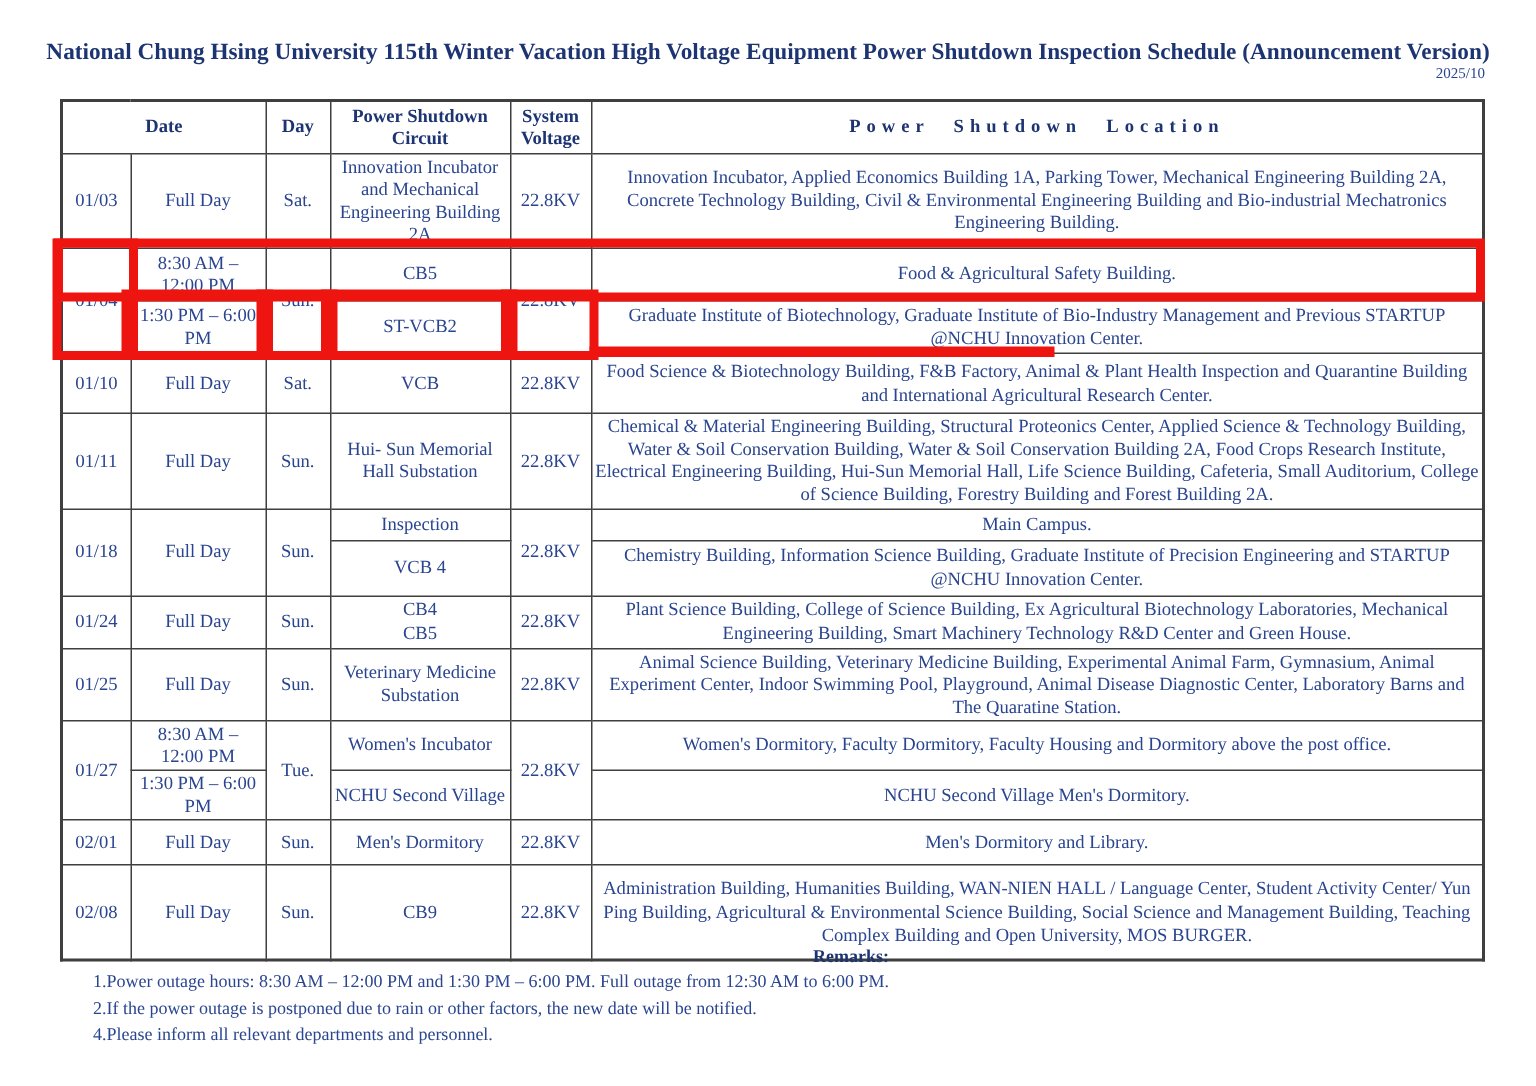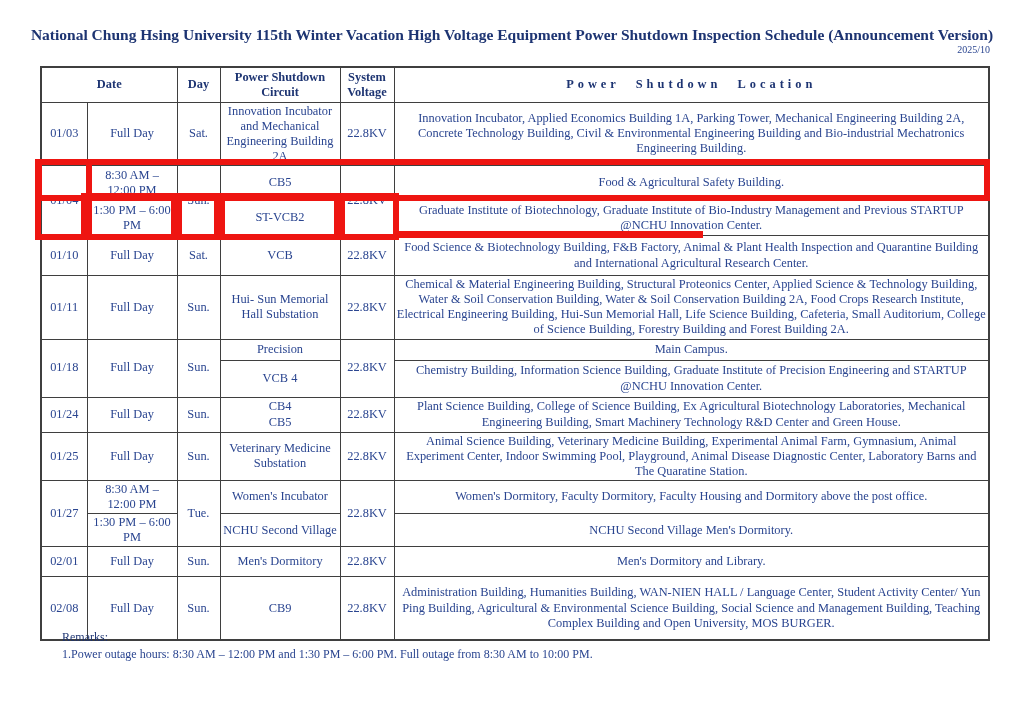--- a/index.html
+++ b/index.html
@@ -31,21 +31,21 @@
   th.loc-head { letter-spacing:4px; word-spacing:9px; }
   td.loc { text-align:justify; padding:2px 6px;margin-top:21px; }
   .two-line span { display:block; }
   
   .anno {
     position:absolute; border:6px solid var(--anno); pointer-events:none; z-index:6;
     background:transparent;
   }
   .anno-line { position:absolute; background:var(--anno); pointer-events:none; z-index:6; }
   .remarks { position:absolute; left:62px; top:630px; font-size:12px; color:var(--ink); }
-  .remarks .rhead { font-weight:normal; color:var(--ink-dark); margin-bottom:3px; }
+  .remarks .rhead { font-weight:bold; color:var(--ink-dark); margin-bottom:3px;text-align:right; }
   .remarks .ritem { margin-bottom:4.5px; line-height:1.1; }
 </style>
 </head>
 <body>
 
 <div id="page">
 
   <div class="title">National Chung Hsing University 115th Winter Vacation High Voltage Equipment Power Shutdown Inspection Schedule (Announcement Version)</div>
   <div class="date-note">2025/10</div>
 
@@ -105,21 +105,21 @@
       <td>Sun.</td>
       <td>Hui- Sun Memorial Hall Substation</td>
       <td>22.8KV</td>
       <td class="loc">Chemical &amp; Material Engineering Building, Structural Proteonics Center, Applied Science &amp; Technology Building, Water &amp; Soil Conservation Building, Water &amp; Soil Conservation Building 2A, Food Crops Research Institute, Electrical Engineering Building, Hui-Sun Memorial Hall, Life Science Building, Cafeteria, Small Auditorium, College of Science Building, Forestry Building and Forest Building 2A.</td>
     </tr>
 
     <tr style="height:21px">
       <td rowspan="2">01/18</td>
       <td rowspan="2">Full Day</td>
       <td rowspan="2">Sun.</td>
-      <td>Precision</td>
+      <td>Inspection</td>
       <td rowspan="2">22.8KV</td>
       <td class="loc">Main Campus.</td>
     </tr>
     <tr style="height:37px">
       <td>VCB 4</td>
       <td class="loc">Chemistry Building, Information Science Building, Graduate Institute of Precision Engineering and STARTUP @NCHU Innovation Center.</td>
     </tr>
 
     <tr style="height:35px">
       <td>01/24</td>
@@ -179,16 +179,18 @@
   <div class="anno" style="left:36px; top:159px; width:954px; height:42px;"></div>
   <div class="anno" style="left:35px; top:159px; width:57px; height:81px;"></div>
   <div class="anno" style="left:81px; top:193px; width:101px; height:47px;"></div>
   <div class="anno" style="left:171px; top:193px; width:54px; height:47px;"></div>
   <div class="anno" style="left:214px; top:193px; width:131px; height:47px;"></div>
   <div class="anno" style="left:334px; top:193px; width:65px; height:47px;"></div>
   <div class="anno-line" style="left:393px; top:231px; width:310px; height:7px;"></div>
 
   <div class="remarks">
     <div class="rhead">Remarks:</div>
-    <div class="ritem">1.Power outage hours: 8:30 AM – 12:00 PM and 1:30 PM – 6:00 PM. Full outage from 8:30 AM to 10:00 PM.</div>
+    <div class="ritem">1.Power outage hours: 8:30 AM – 12:00 PM and 1:30 PM – 6:00 PM. Full outage from 12:30 AM to 6:00 PM.</div>
+    <div class="ritem">2.If the power outage is postponed due to rain or other factors, the new date will be notified.</div>
+    <div class="ritem">4.Please inform all relevant departments and personnel.</div>
   </div>
 
 </div>
 
 </body></html>

